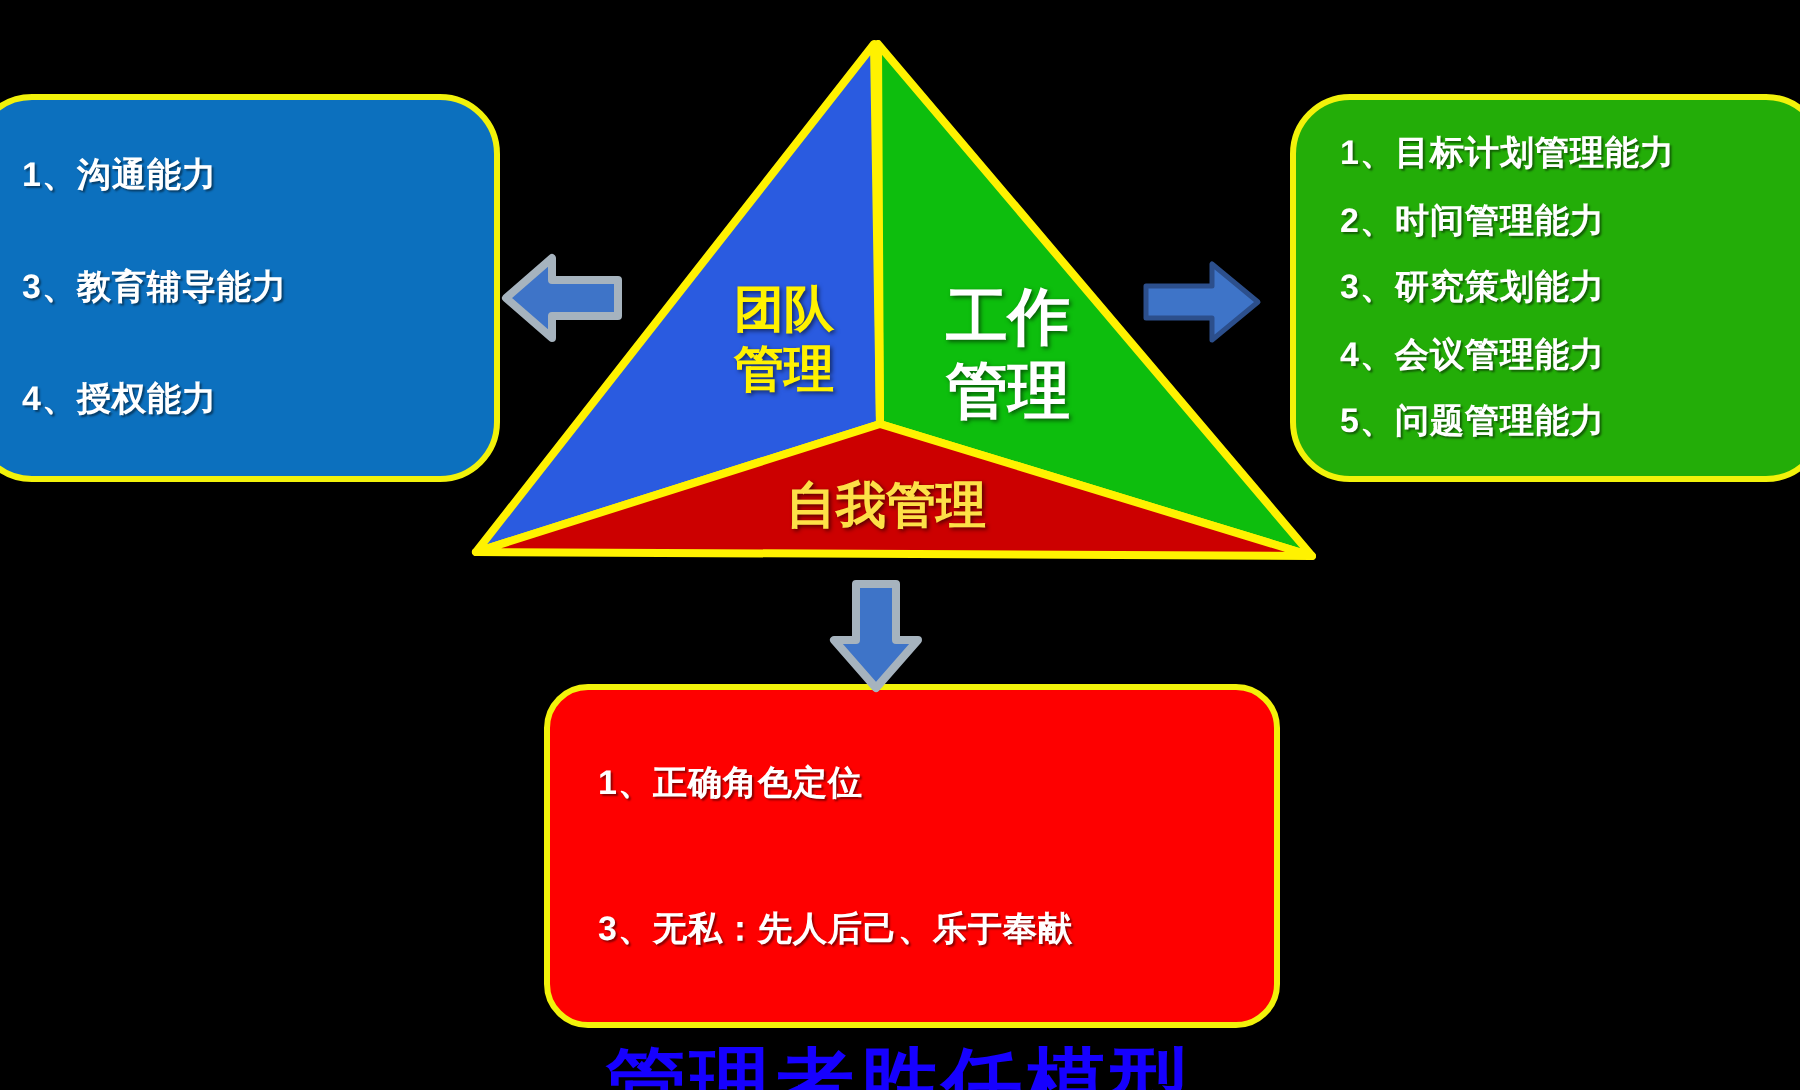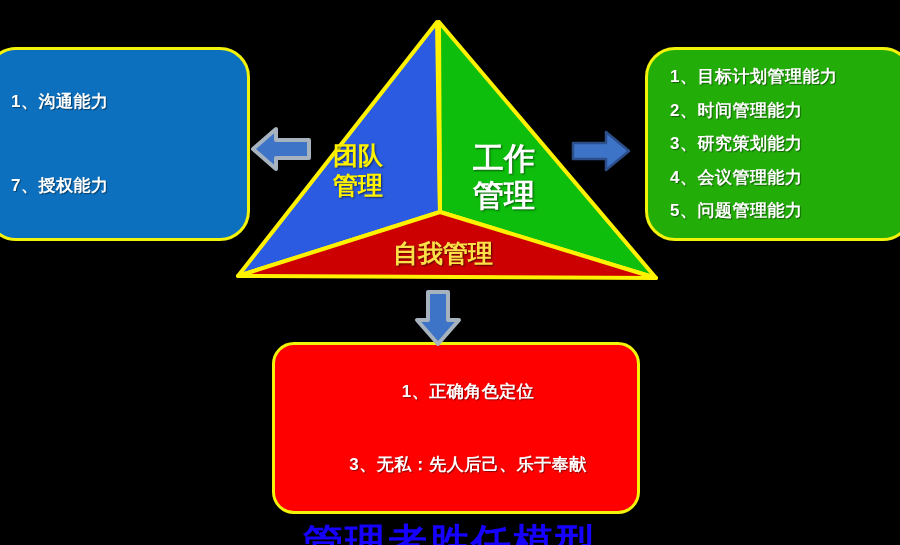--- a/index.html
+++ b/index.html
@@ -51,21 +51,20 @@
     border-radius: 30px;
   }
   .cap-box.bottom {
     left: 272px;
     top: 322px;
     width: 368px;
     height: 172px;
     background: #FE0000;
     border-radius: 22px;
     padding-left: 24px;
-    align-items: center;
   }
   .cap-item {
     color: #FFFFFF;
     font-size: 17px;
     font-weight: bold;
     line-height: 1.15;
     white-space: nowrap;
     text-shadow: 1px 1px 1px rgba(0,0,0,0.45);
     letter-spacing: 0.5px;
   }
@@ -140,21 +139,22 @@
     height: 42px;
   }
 </style>
 </head>
 <body>
 
 <div id="stage">
 
   <div class="cap-box left">
     <div class="cap-item">1、沟通能力</div>
-    <div class="cap-item">7、授权能力</div>
+    <div class="cap-item">3、教育辅导能力</div>
+    <div class="cap-item">4、授权能力</div>
   </div>
 
   <div class="cap-box right">
     <div class="cap-item">1、目标计划管理能力</div>
     <div class="cap-item">2、时间管理能力</div>
     <div class="cap-item">3、研究策划能力</div>
     <div class="cap-item">4、会议管理能力</div>
     <div class="cap-item">5、问题管理能力</div>
   </div>
 
@@ -168,21 +168,21 @@
 
       <polygon points="209,2 10,256 212,192" fill="#2A5BE0" stroke="#FFF200" stroke-width="4" stroke-linejoin="round"></polygon>
 
       <polygon points="211,2 212,192 428,258" fill="#0DBE0D" stroke="#FFF200" stroke-width="4" stroke-linejoin="round"></polygon>
 
       <polygon points="212,192 10,256 428,258" fill="#CC0000" stroke="#FFF200" stroke-width="4" stroke-linejoin="round"></polygon>
 
       <line x1="210" y1="2" x2="212" y2="192" stroke="#FFF200" stroke-width="4"></line>
     </svg>
 
-    <div class="face-label" id="label-team" style="left:84px; top:121px;">团队
+    <div class="face-label" id="label-team" style="left:118px; top:121px;">团队
 管理</div>
     <div class="face-label" id="label-work" style="left:228px; top:121px;">工作
 管理</div>
     <div class="face-label" id="label-self" style="left:130px; top:219px;">自我管理</div>
   </div>
 
   <div class="arrow" id="arrow-left">
     <svg width="62" height="50" viewBox="0 0 62 50" xmlns="http://www.w3.org/2000/svg">
       <polygon points="3,25 26,5 26,16 59,16 59,34 26,34 26,45" fill="#3E74C8" stroke="#A6B3BE" stroke-width="4" stroke-linejoin="round"></polygon>
     </svg>

